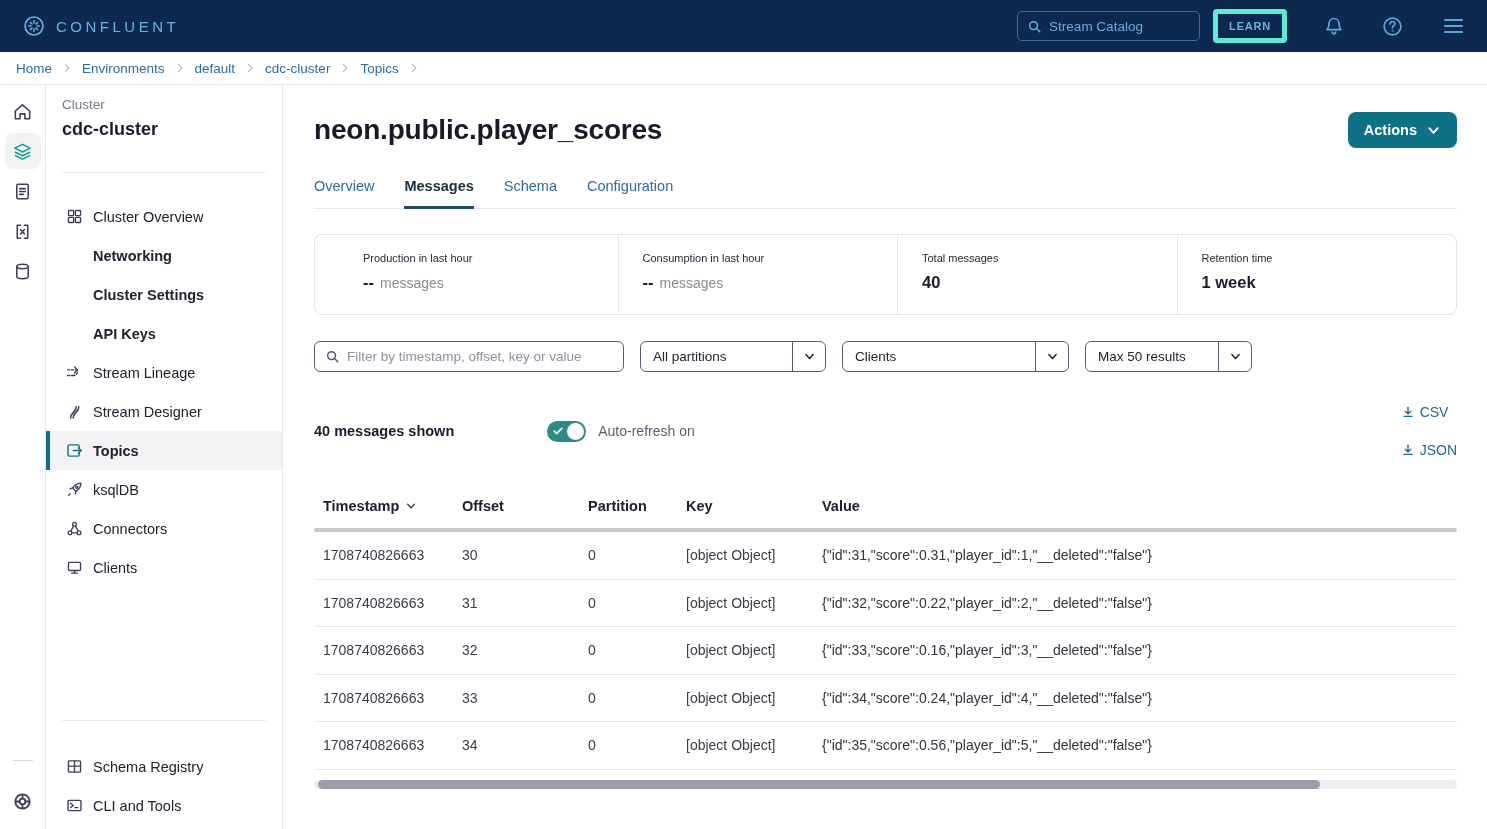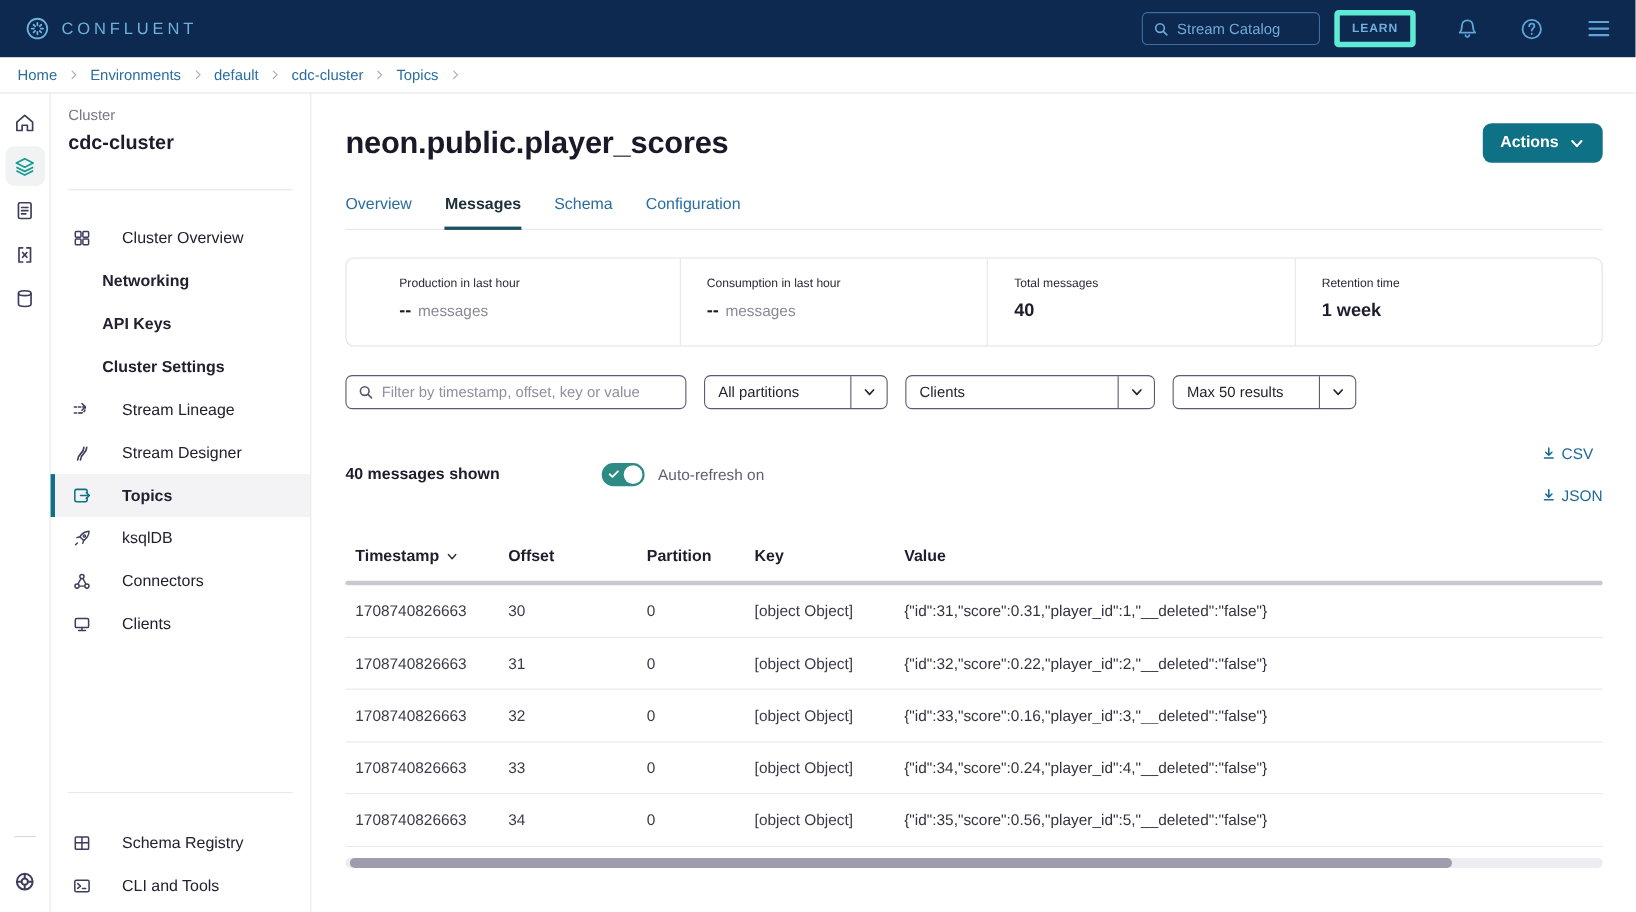--- a/index.html
+++ b/index.html
@@ -4,21 +4,21 @@
 <style>
   * { margin:0; padding:0; box-sizing:border-box; }
   html,body { width:1487px; height:829px; overflow:hidden; background:#fff;
     font-family:"Liberation Sans", sans-serif; color:#1c1c2c; }
 
   
   .navbar { height:52px; background:#0d2950; display:flex; align-items:center; padding:0 18px 0 22px; }
   .brand { display:flex; align-items:center; gap:10px; color:#6fb0dd; cursor:pointer; }
   .brand-name { font-size:15px; letter-spacing:3.5px; font-weight:500; }
   .nav-spacer { flex:1; }
-  .nav-search { width:162px; height:30px; border:1px solid #3e6c9f; border-radius:5px;
+  .nav-search { width:183px; height:30px; border:1px solid #3e6c9f; border-radius:5px;
     display:flex; align-items:center; gap:7px; padding:0 9px; color:#6fa9d8; }
   .nav-search input { flex:1; min-width:0; background:transparent; border:none; outline:none;
     color:#a9cce8; font-size:13.5px; font-family:inherit; }
   .nav-search input::placeholder { color:#6fa9d8; }
   .learn-btn { margin-left:13px; padding:6px 11px; border:5px solid #5eead4; border-radius:4px;
     color:#6fb0dd; font-size:11px; font-weight:700; letter-spacing:0.8px; background:transparent; cursor:pointer; }
   .nav-icon { color:#5ea5d8; margin-left:36px; cursor:pointer; display:flex; align-items:center; }
   .hamburger { margin-left:40px; margin-right:6px; display:flex; flex-direction:column; gap:4px; cursor:pointer; }
   .hamburger span { width:19px; height:2px; background:#5ea5d8; border-radius:1px; }
 
@@ -40,21 +40,21 @@
   .rail-bottom { position:absolute; bottom:6px; left:0; width:100%; display:flex;
     flex-direction:column; align-items:center; }
   .rail-divider { width:20px; height:1px; background:#d8d8de; margin-bottom:22px; }
 
   
   .sidebar { width:237px; border-right:1px solid #e7e7ec; position:relative; padding-top:12px; }
   .cluster-label { margin-left:16px; font-size:13.5px; color:#77778a; }
   .cluster-name { margin:7px 0 0 16px; font-size:18px; font-weight:700; color:#1c1c2e; }
   .side-divider { height:1px; background:#e7e7ec; margin:32px 16px 0; }
   .side-menu { margin-top:24px; }
-  .side-item { height:39px; display:flex; align-items:center; gap:27px; padding-left:18px;
+  .side-item { height:39px; display:flex; align-items:center; gap:9px; padding-left:18px;
     font-size:14.5px; font-weight:500; color:#21212f; cursor:pointer; }
   .side-item .icn { width:20px; display:flex; align-items:center; justify-content:center; color:#3d3d5c; }
   .side-item.noicon { padding-left:47px; font-weight:700; }
   .side-item.active { background:#f3f3f5; border-left:4px solid #0e7185; padding-left:14px; font-weight:700; }
   .side-item.active .icn { color:#0e7185; }
   .side-item.active .mask { stroke:#f3f3f5; }
   .sidebar-footer { position:absolute; bottom:4px; left:0; width:100%; }
   .sidebar-footer .side-divider { margin-bottom:26px; }
 
   
@@ -82,21 +82,21 @@
   .filter-search { width:310px; border:1px solid #5b5b74; border-radius:6px; display:flex;
     align-items:center; gap:7px; padding:0 10px; color:#585870; }
   .filter-search input { flex:1; min-width:0; border:none; outline:none; font-size:13.5px;
     font-family:inherit; color:#23232f; background:transparent; }
   .filter-search input::placeholder { color:#8f8f9e; }
   .select { border:1px solid #5b5b74; border-radius:6px; display:flex; align-items:stretch;
     font-size:13.5px; color:#23232f; cursor:pointer; background:#fff; }
   .select .sel-label { flex:1; display:flex; align-items:center; padding:0 12px; white-space:nowrap; }
   .select .sel-caret { width:33px; border-left:1px solid #5b5b74; display:flex; align-items:center;
     justify-content:center; color:#23232f; }
-  .select.partitions { width:167px;gap:24px; }
+  .select.partitions { width:186px;gap:24px; }
   .select.order { width:227px; }
   .select.limit { width:167px; }
 
   .toolbar-row { margin-top:32px; display:flex; align-items:center; }
   .msg-count { font-size:14.5px; font-weight:700; color:#1c1c2c; }
   .toggle { margin-left:93px; width:39px; height:21px; border-radius:11px; background:#2d8a85;
     position:relative; display:flex; align-items:center; cursor:pointer; flex:none; }
   .toggle .tick { position:absolute; left:5px; top:4px; color:#fff; }
   .toggle .knob { position:absolute; right:2px; top:2px; width:17px; height:17px;
     border-radius:50%; background:#fff; }
@@ -259,24 +259,24 @@
               <rect x="4" y="12" width="6" height="6" rx="1"></rect>
               <rect x="12" y="12" width="6" height="6" rx="1"></rect>
             </svg>
         </span>
         <span>Cluster Overview</span>
       </div>
       <div class="side-item noicon">
         <span>Networking</span>
       </div>
       <div class="side-item noicon">
+        <span>Cluster Settings</span>
+      </div>
+      <div class="side-item noicon">
         <span>API Keys</span>
-      </div>
-      <div class="side-item noicon">
-        <span>Cluster Settings</span>
       </div>
       <div class="side-item">
         <span class="icn">
           <svg width="19" height="19" viewBox="0 0 22 22" fill="none" stroke="currentColor" stroke-width="1.6" stroke-linecap="round" stroke-linejoin="round">
               <path d="M3 8 H13.5" stroke-dasharray="2.4 2"></path>
               <path d="M11 4.5 L14.5 8 L11 11.5"></path>
               <path d="M3 14.5 H9" stroke-dasharray="2.4 2"></path>
               <path d="M9 14.5 C13 14.5 14.5 12.5 14.5 8.5" stroke-dasharray="2.4 2"></path>
             </svg>
         </span>

